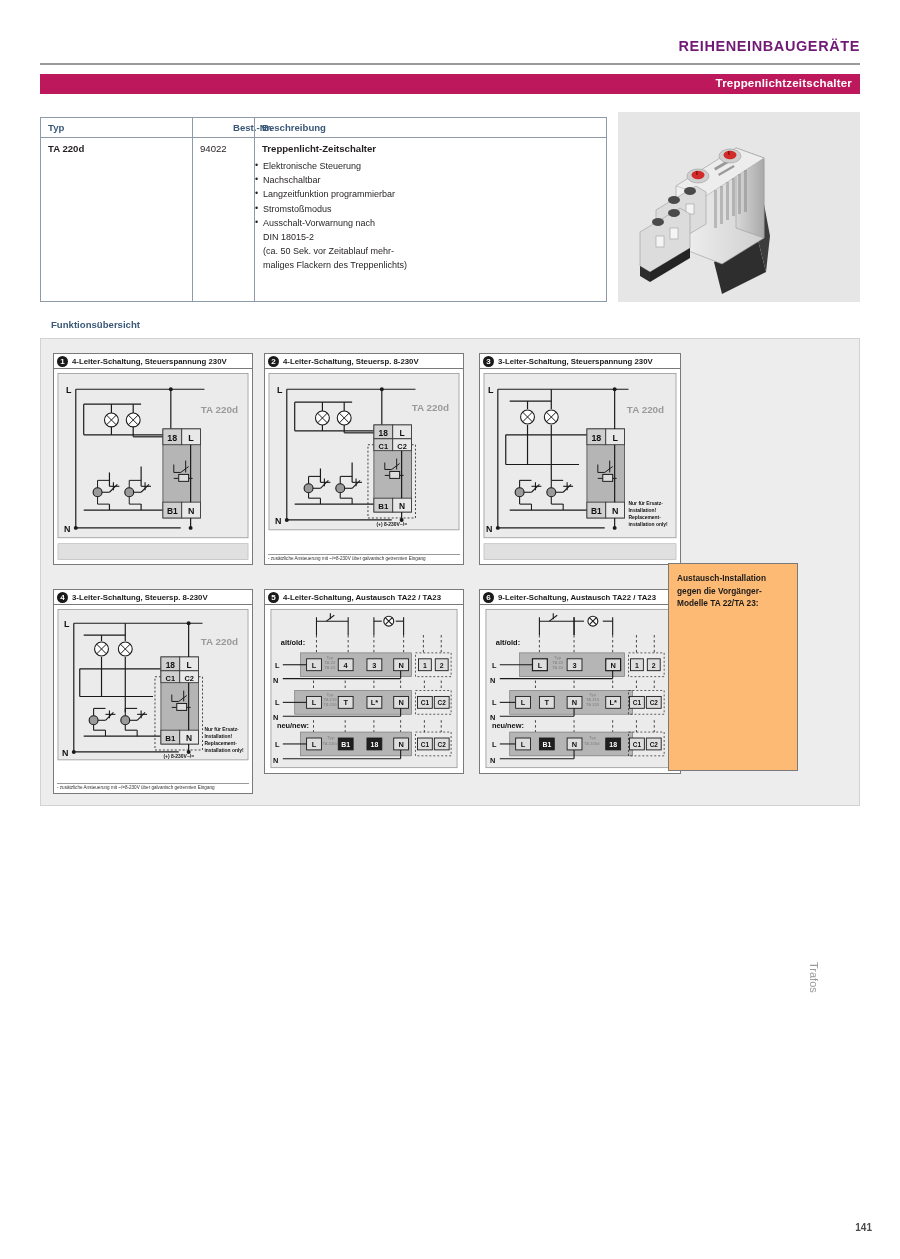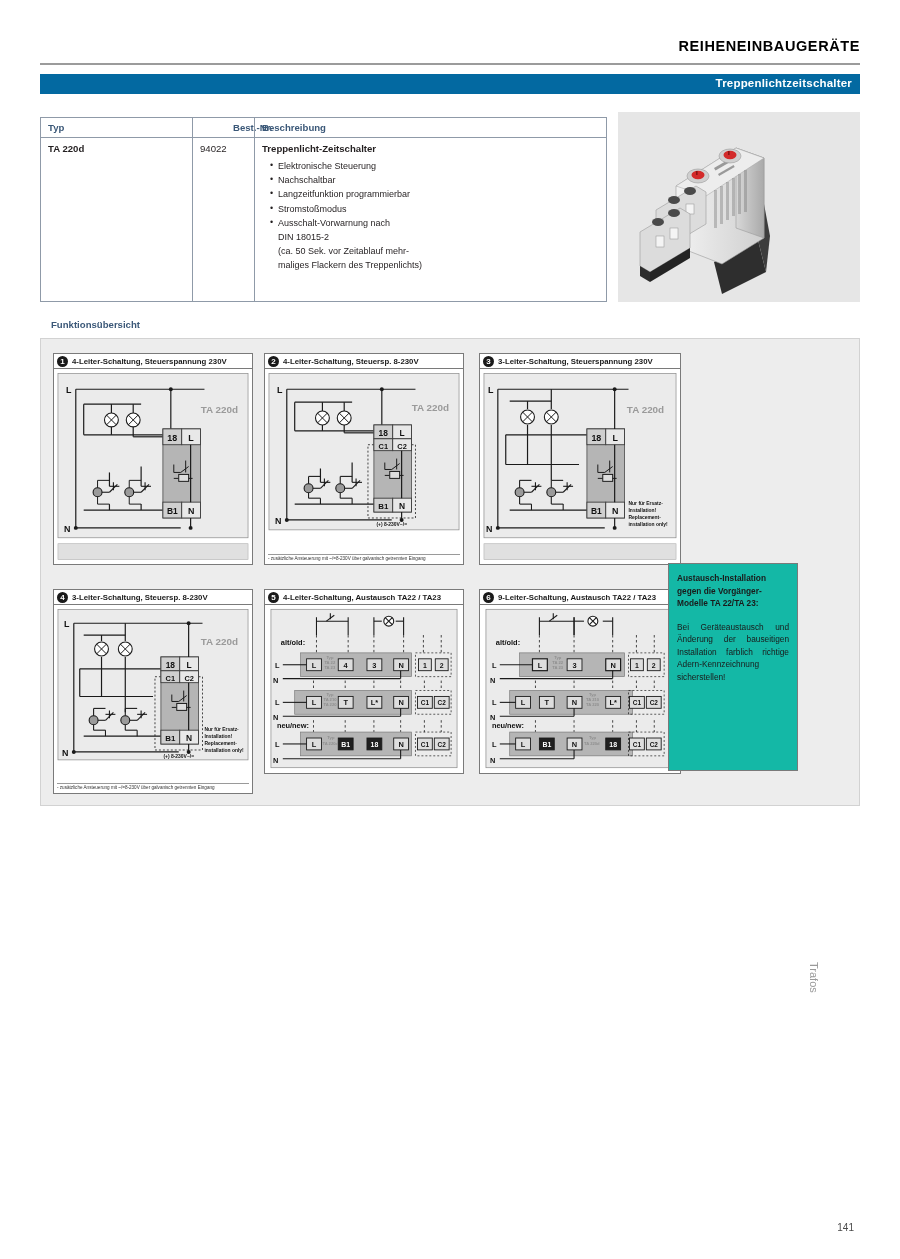--- a/index.html
+++ b/index.html
@@ -11,29 +11,29 @@
     color: #231f20;
     position: relative;
     overflow: hidden;
   }
 
   
   #header-title {
     position: absolute; left: 40px; top: 38px; width: 820px;
     text-align: right;
     font-size: 14.5px; font-weight: bold; letter-spacing: .6px;
-    color: #000000;
+    color: #701a75;
   }
   #header-rule {
     position: absolute; left: 40px; top: 63px; width: 820px; height: 2px;
     background: #9b9b9b;
   }
   #section-bar {
     position: absolute; left: 40px; top: 74px; width: 820px; height: 20px;
-    background: #0369a1;
+    background: #be185d;
   }
   #section-bar .label {
     position: absolute; right: 8px; top: 3px;
     font-size: 11.5px; font-weight: bold; color: #ffffff; letter-spacing: .2px;
   }
 
   
   #spec-table {
     position: absolute; left: 40px; top: 117px;
     width: 567px; height: 185px;
@@ -57,21 +57,21 @@
   }
   .cell-best {
     position: absolute; left: 159px; top: 25px;
     font-size: 9.6px; font-weight: normal;
   }
   .desc-title {
     position: absolute; left: 221px; top: 25px;
     font-size: 9.6px; font-weight: bold;
   }
   .bullets { position: absolute; font-size: 9px; line-height: 14.2px; }
-  #bullets-left { left: 229px; top: 41px; width: 160px; }
+  #bullets-left { left: 214px; top: 41px; width: 160px; }
   #bullets-right { left: 413px; top: 41px; width: 190px; }
   .bullets li { list-style: none; position: relative; padding-left: 8px; }
   .bullets li::before {
     content: "\2022"; position: absolute; left: 0; top: -1px; font-size: 9px;
   }
   .bullets li.cont::before { content: ""; }
   .bullets ul { margin: 0; padding: 0; }
 
   
   #product-photo {
@@ -113,41 +113,41 @@
   .footnote {
     position: absolute; left: 3px; right: 3px; bottom: 2px;
     font-size: 4.6px; line-height: 6px; color: #333;
     border-top: 1px solid #9a9a9a; padding-top: 1.5px;
   }
 
   
   #info-box {
     position: absolute; left: 668px; top: 563px;
     width: 130px; height: 208px;
-    background: #14b8a6; border: 1px solid #7a7a7a;
+    background: #fdba74; border: 1px solid #7a7a7a;
     padding: 8px 8px 0 8px;
   }
   #info-box .ib-title {
     font-size: 8.3px; font-weight: bold; line-height: 12.5px; color: #1a1a1a;
   }
   #info-box .ib-para {
     font-size: 8.3px; line-height: 12.5px; color: #1a1a1a;
     text-align: justify; margin-top: 11px;
   }
 
   
   #side-tab {
     position: absolute; left: 820px; top: 962px;
     font-size: 11px; color: #9a9a9a;
     transform: rotate(90deg); transform-origin: left top;
     white-space: nowrap;
   }
   #page-number {
-    position: absolute; right: 46px; top: 1222px;
-    font-size: 10px; font-weight: normal; color: #4a4a4a; margin-left: 9px;
+    position: absolute; right: 28px; top: 1222px;
+    font-size: 10px; font-weight: bold; color: #4a4a4a; margin-left: 9px;
   }
   svg text { font-family: "Liberation Sans", sans-serif; }
 </style>
 </head>
 <body>
 
 <div id="header-title">REIHENEINBAUGERÄTE</div>
 <div id="header-rule"></div>
 <div id="section-bar">
   <span class="label">Treppenlichtzeitschalter</span>
@@ -905,17 +905,16 @@
         </g>
         <text x="12" y="143" font-size="7.5" font-weight="bold" fill="#111">L</text>
         <text x="10" y="159" font-size="7.5" font-weight="bold" fill="#111">N</text>
       </svg>
     </div>
   </div>
 </div>
 
 <div id="info-box">
   <div class="ib-title">Austausch-Installation gegen die Vorgänger-Modelle TA 22/TA 23:</div>
-  <div class="ib-para">Bei Geräteaustausch und Änderung der bauseitigen Installation farblich richtige Adern-Kennzeichnung sicherstellen!</div>
 </div>
 
 <div id="side-tab">Trafos</div>
 <div id="page-number">141</div>
 
 </body></html>

